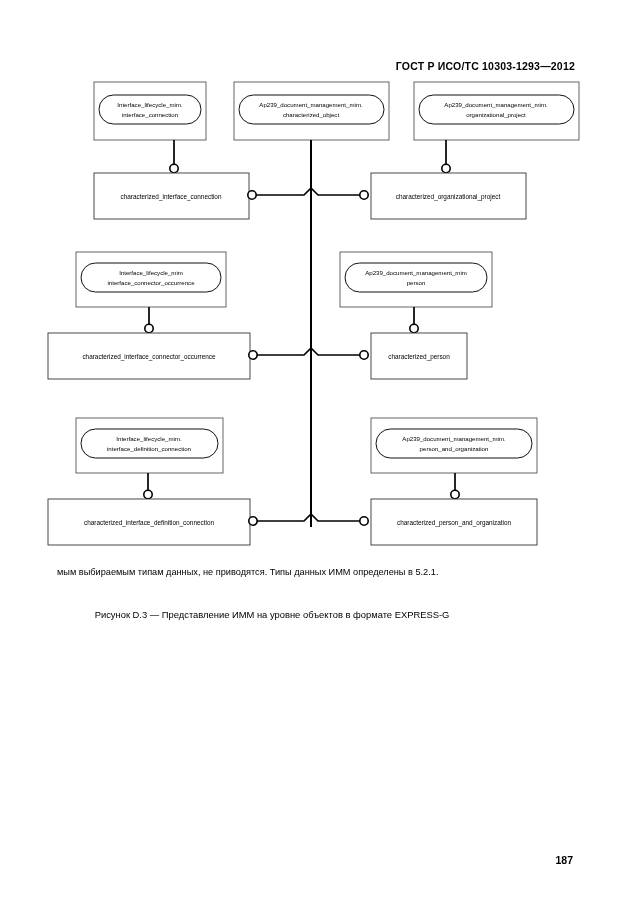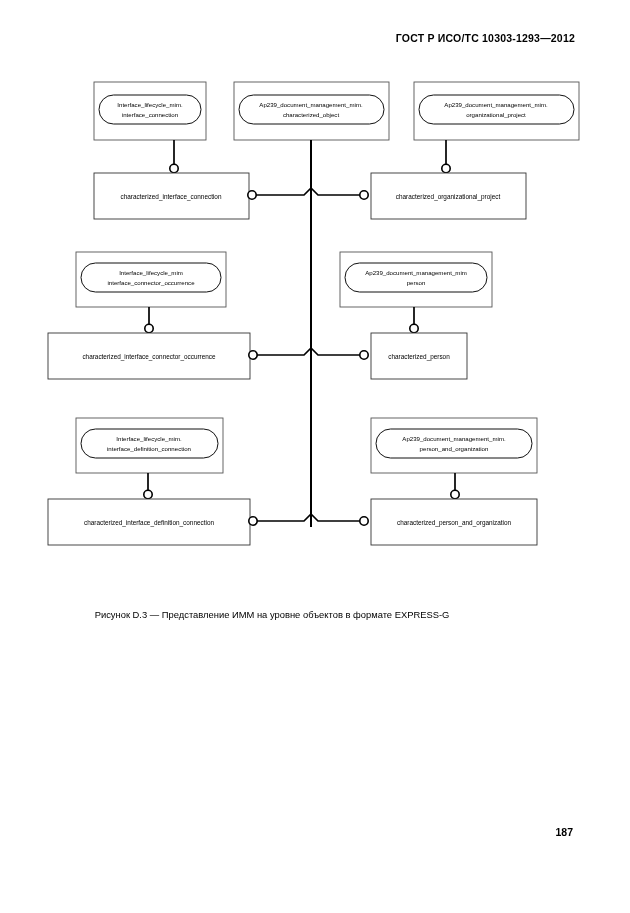--- a/index.html
+++ b/index.html
@@ -15,21 +15,21 @@
     color: #000000;
     overflow: hidden;
   }
   .page {
     position: absolute;
     inset: 0;
     background: #ffffff;
   }
   .doc-header {
     position: absolute;
-    top: 32px;
+    top: 60px;
     right: 55px;
     font-size: 10.5px;
     font-weight: bold;
     letter-spacing: 0.2px;
     white-space: nowrap;
   }
   .figure-area {
     position: absolute;
     left: 0;
     top: 70px;
@@ -53,21 +53,21 @@
     left: 0;
     top: 608px;
     width: 544px;
     text-align: center;
     font-size: 9.4px;
     line-height: 13.6px;
   }
   .page-number {
     position: absolute;
     right: 57px;
-    top: 826px;
+    top: 854px;
     font-size: 10.5px;
     font-weight: bold;
   }
   text.node-label {
     font-family: "Liberation Sans", sans-serif;
     font-size: 6.4px;
     fill: #000000;
   }
   text.schema-label {
     font-family: "Liberation Sans", sans-serif;
@@ -225,20 +225,21 @@
 
       <path class="link" d="M 256 451 L 304 451 L 311 444"></path>
       <path class="link" d="M 367 451 L 318 451 L 311 444"></path>
       <circle class="port" cx="253" cy="451" r="4.2"></circle>
       <circle class="port" cx="364" cy="451" r="4.2"></circle>
 
     </svg>
   </div>
 
   <div class="note-block">
+    <div>мым выбираемым типам данных, не приводятся. Типы данных ИММ определены в 5.2.1.</div>
   </div>
 
   <div class="caption">
     <div>Рисунок  D.3 — Представление ИММ на уровне объектов в формате EXPRESS-G</div>
   </div>
 
   <div class="page-number">187</div>
 
 </div>
 

